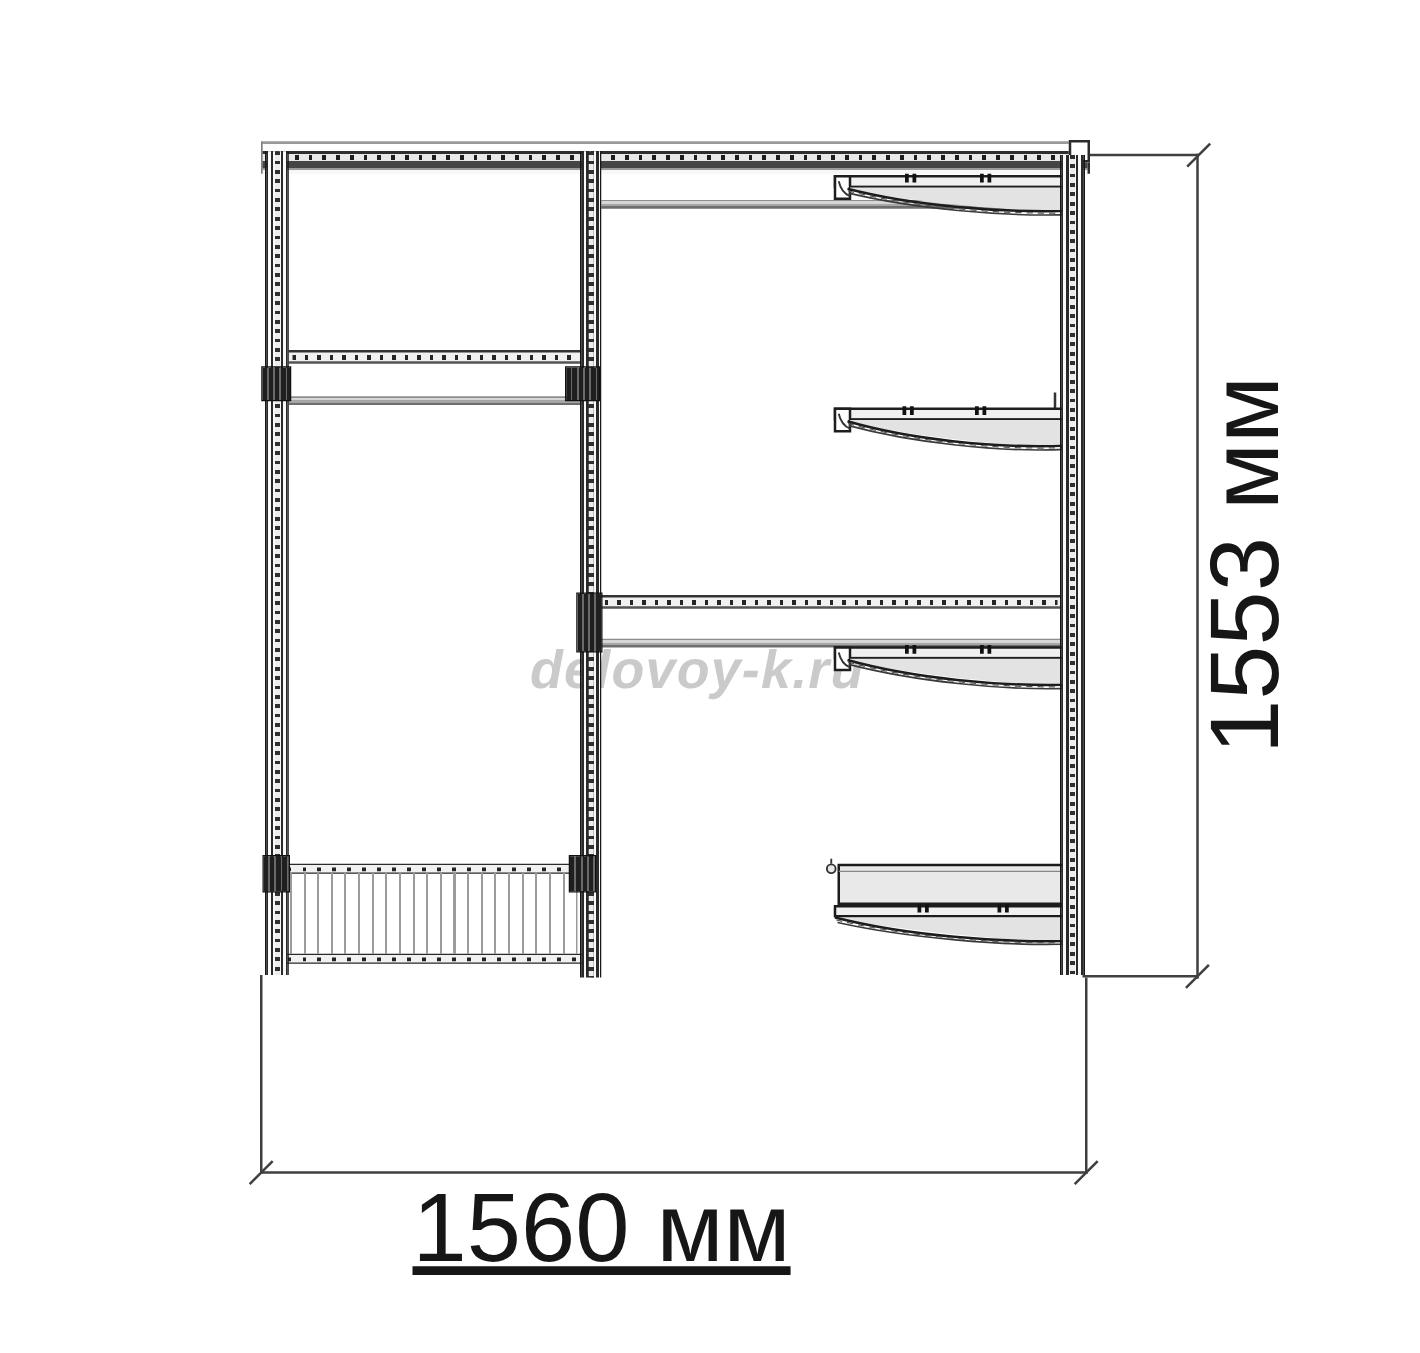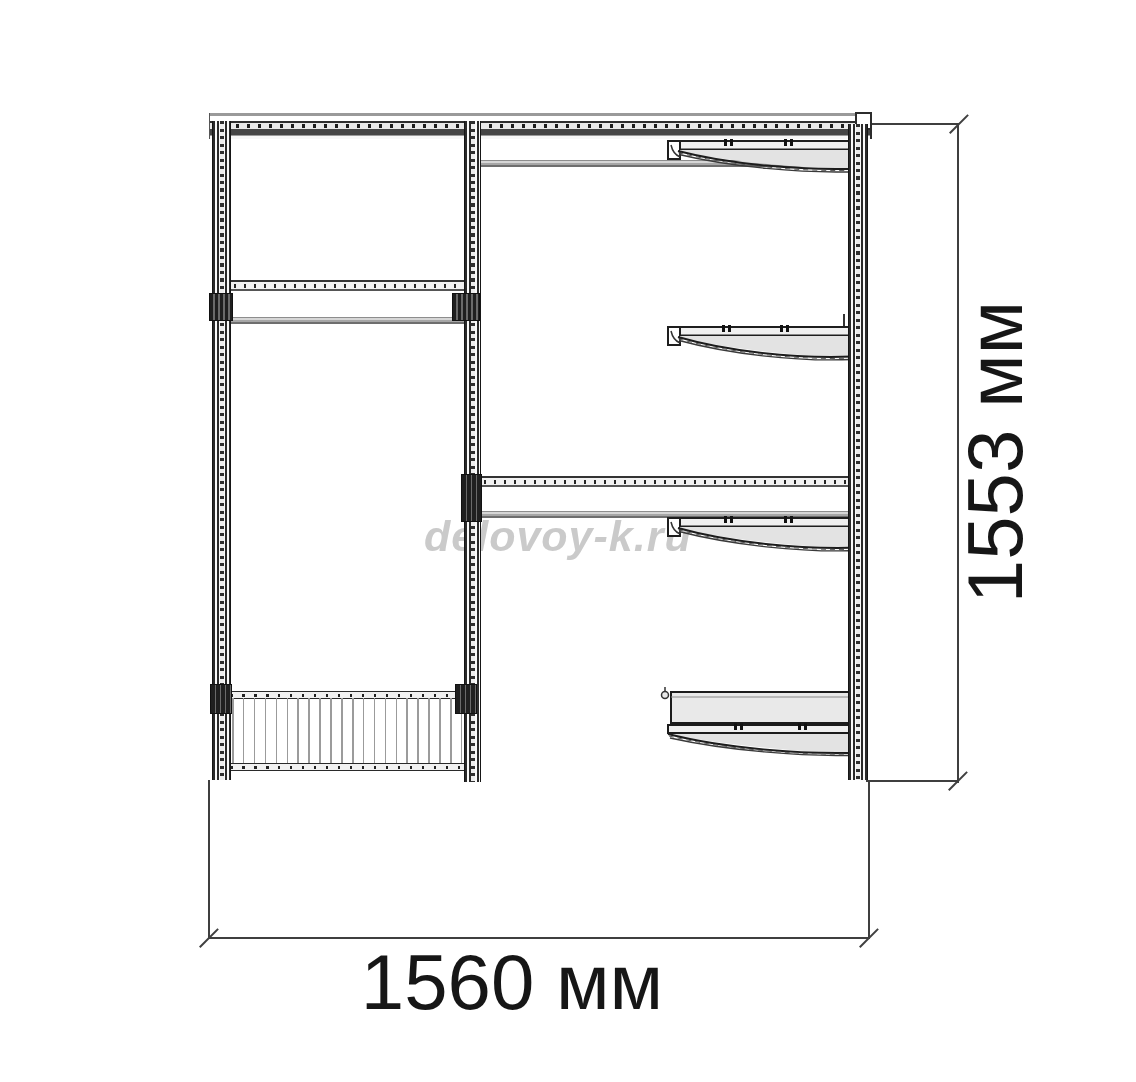--- a/index.html
+++ b/index.html
@@ -42,21 +42,21 @@
   .basket-wires{position:absolute;left:4px;right:4px;top:7px;bottom:8px;
     background:repeating-linear-gradient(90deg,#9b9b9b 0 1.6px,transparent 1.6px 10.9px);}
 
   .shelf{position:absolute;z-index:2;}
   .pin{position:absolute;width:2px;background:#333;z-index:2;}
 
   
   .dim{position:absolute;background:#3f3f3f;z-index:1;}
   .tick{position:absolute;width:26px;height:2.2px;background:#3f3f3f;transform:rotate(-45deg);z-index:1;}
   .dim-label{position:absolute;font-size:78px;color:#161616;line-height:1;white-space:nowrap;z-index:1;}
-  .dim-label.horizontal{text-align:center;}
+  .dim-label.horizontal{text-decoration:underline;}
   .dim-label.vertical{width:330px;height:80px;text-align:center;transform:rotate(-90deg);}
 
   .watermark{position:absolute;z-index:0;font-size:43px;font-weight:bold;font-style:italic;
     color:#cacaca;letter-spacing:1px;white-space:nowrap;}
 </style>
 </head>
 <body>
 
 <div class="stage">
 

